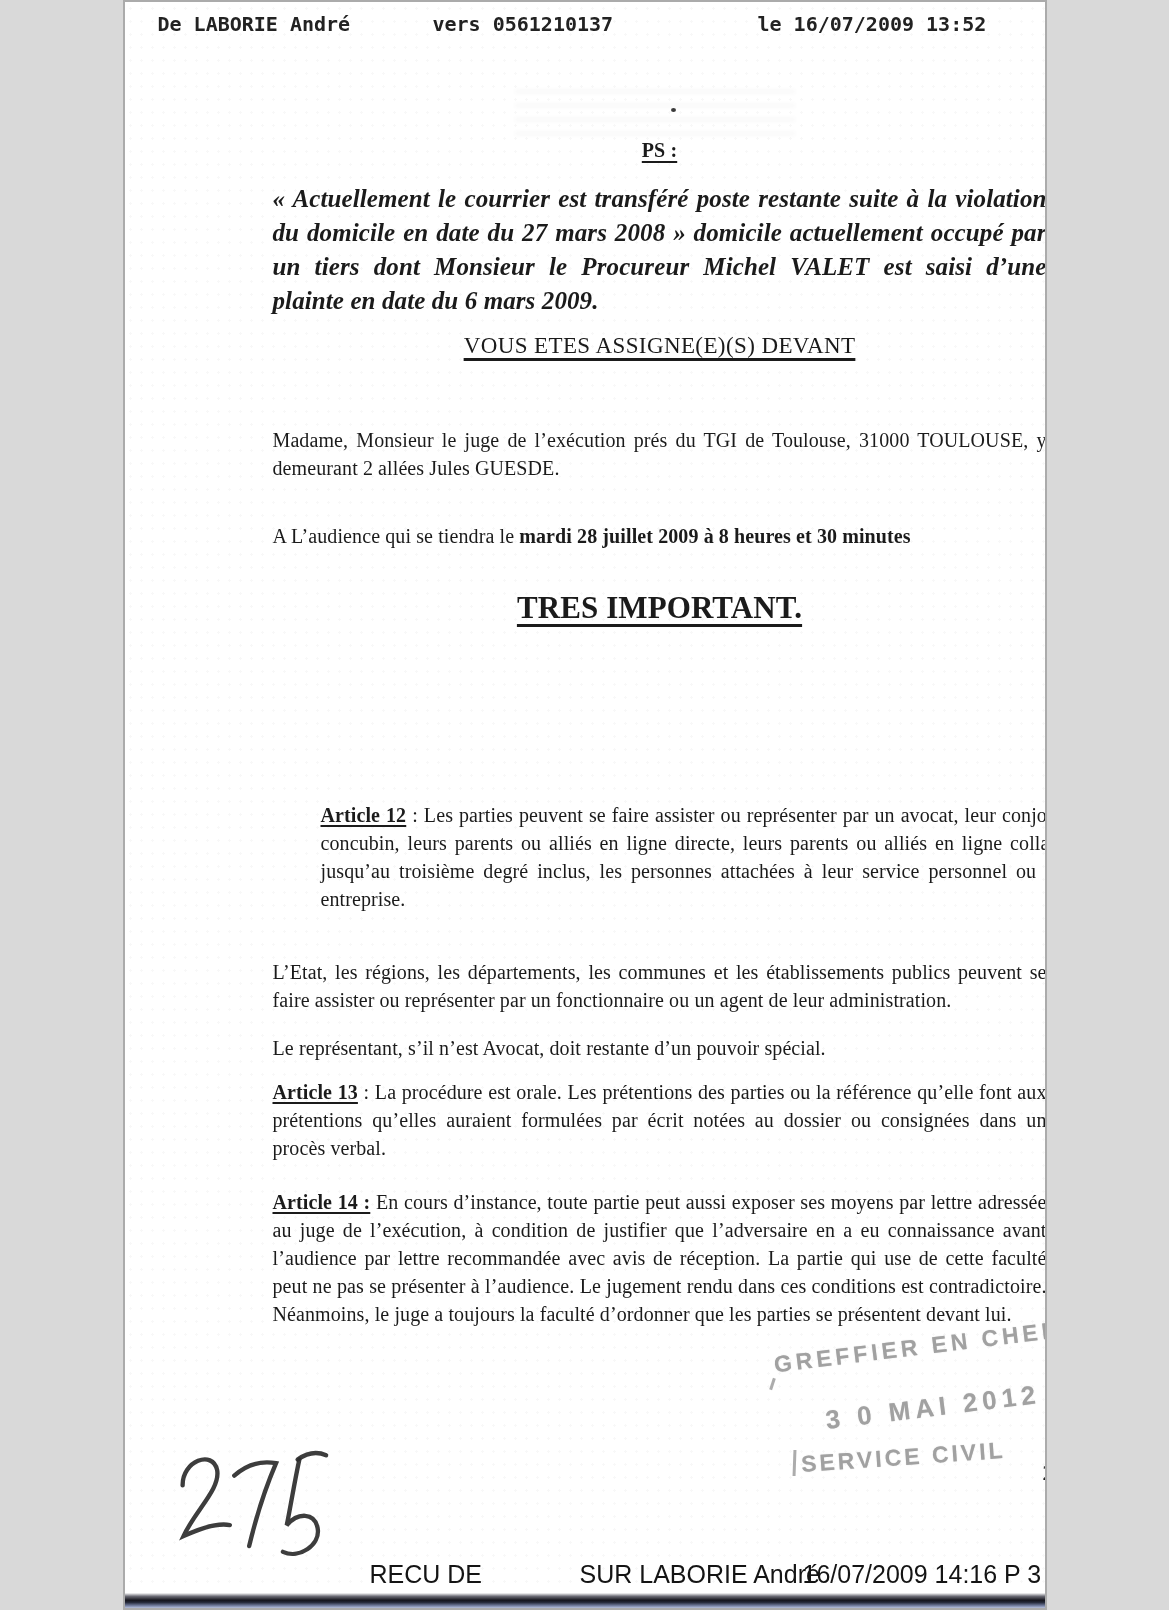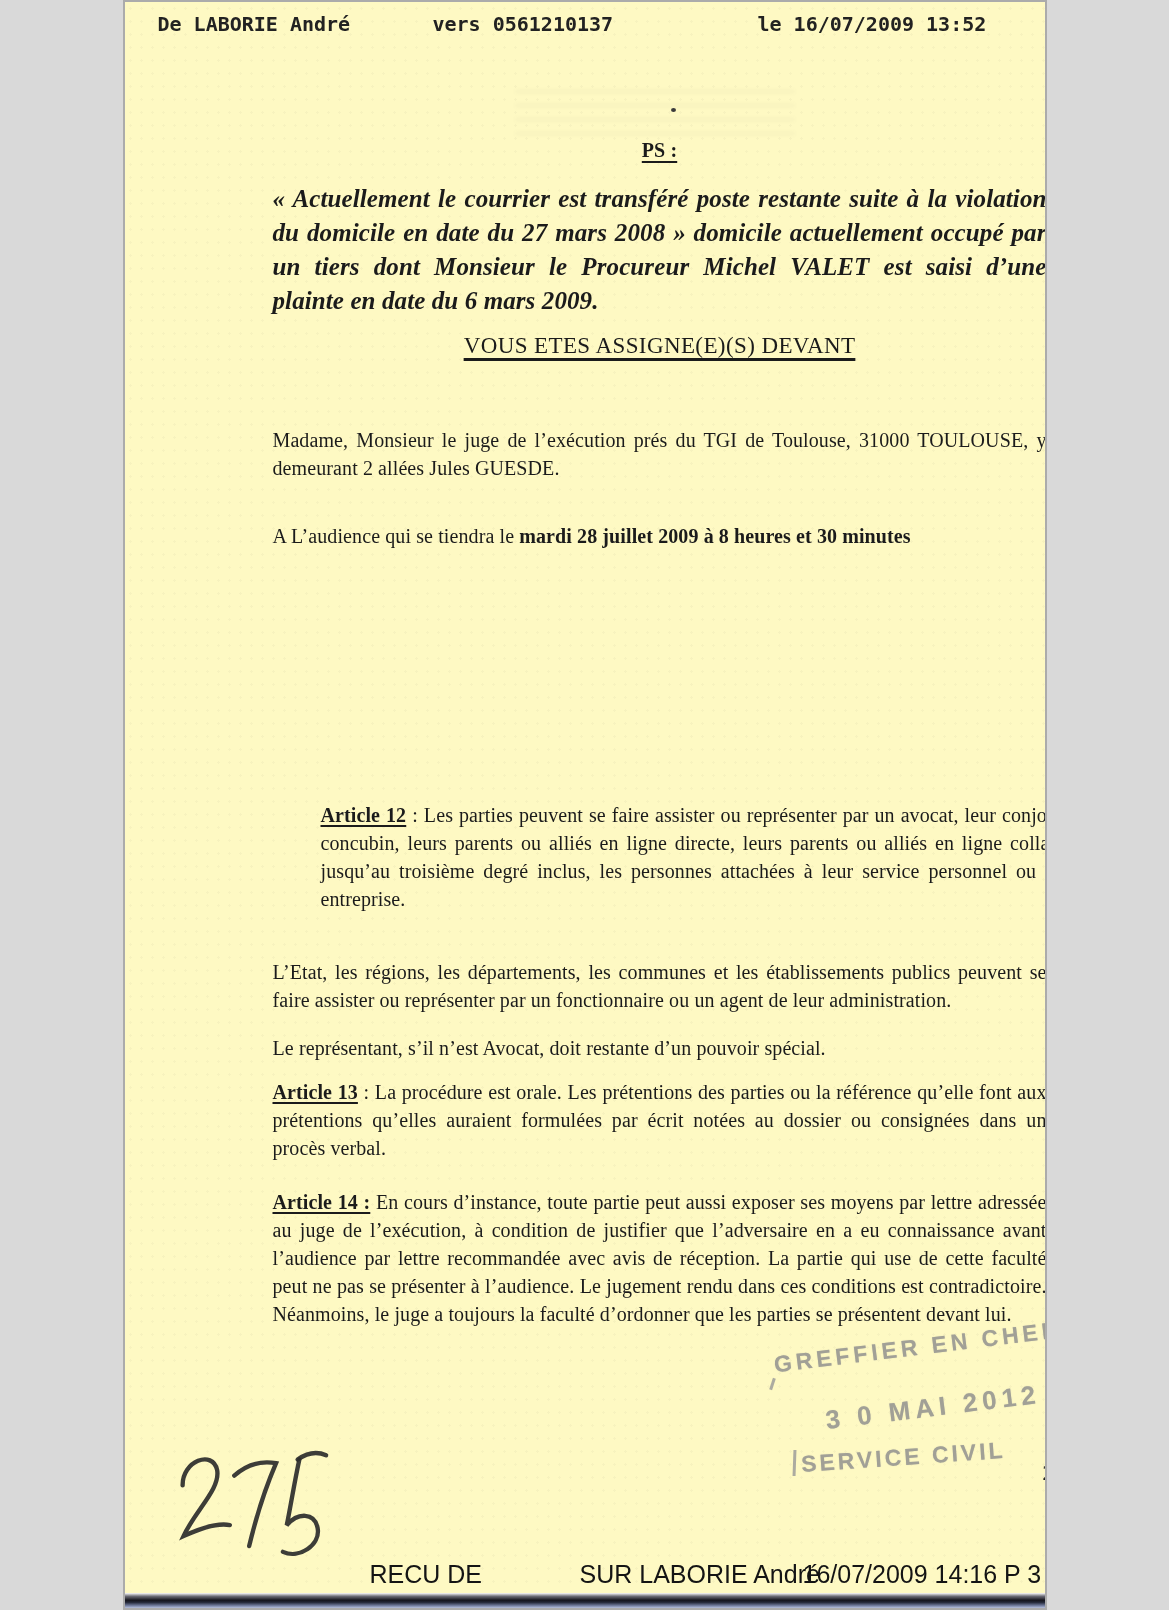--- a/index.html
+++ b/index.html
@@ -1,18 +1,18 @@
 <!DOCTYPE html>
 <html lang="fr"><head>
 <meta charset="utf-8">
 <style>
   html,body{margin:0;padding:0;background:#d9d9d9;}
   .page{
     position:relative;width:924px;height:1610px;margin:0 auto;
-    background:#fef9c3;border:2px solid #ababab;box-sizing:border-box;
+    background:#ffffff;border:2px solid #ababab;box-sizing:border-box;
     overflow:hidden;font-family:"Liberation Serif",serif;color:#1b1b1b;
   }
   .page::before{
     content:"";position:absolute;inset:0;pointer-events:none;
     background-image:radial-gradient(rgba(0,0,0,0.028) 1px, transparent 1.3px);
     background-size:11px 13px;
   }
   
   .fax-header{position:absolute;top:10px;left:0;width:100%;height:30px;
     font-family:"DejaVu Sans Mono",monospace;font-size:20px;font-weight:bold;color:#222;}
@@ -96,20 +96,23 @@
   <div class="block h-assign">
     <span>VOUS ETES ASSIGNE(E)(S) DEVANT</span>
   </div>
 
   <div class="block court">Madame, Monsieur le juge de l’exécution prés du TGI de Toulouse, 31000 TOULOUSE, y demeurant 2 allées Jules GUESDE.</div>
 
   <div class="block audience">
     <span>A L’audience qui se tiendra le </span><span class="bold">mardi 28 juillet 2009  à 8 heures et 30 minutes</span>
   </div>
 
+  <div class="block h-important">
+    <span>TRES IMPORTANT.</span>
+  </div>
 
 
 
   <div class="block a12">
     <span class="article-label">Article 12</span><span> : Les parties peuvent se faire assister ou représenter par un avocat, leur conjoint ou concubin, leurs parents ou alliés en ligne directe, leurs parents ou alliés en ligne collatérale jusqu’au troisième degré inclus, les personnes attachées à leur service personnel ou à leur entreprise.</span>
   </div>
 
   <div class="block etat">L’Etat, les régions, les départements, les communes et les établissements publics peuvent se faire assister ou représenter par un fonctionnaire ou un agent de leur administration.</div>
 
   <div class="block rep">Le représentant, s’il n’est Avocat, doit restante d’un pouvoir spécial.</div>

